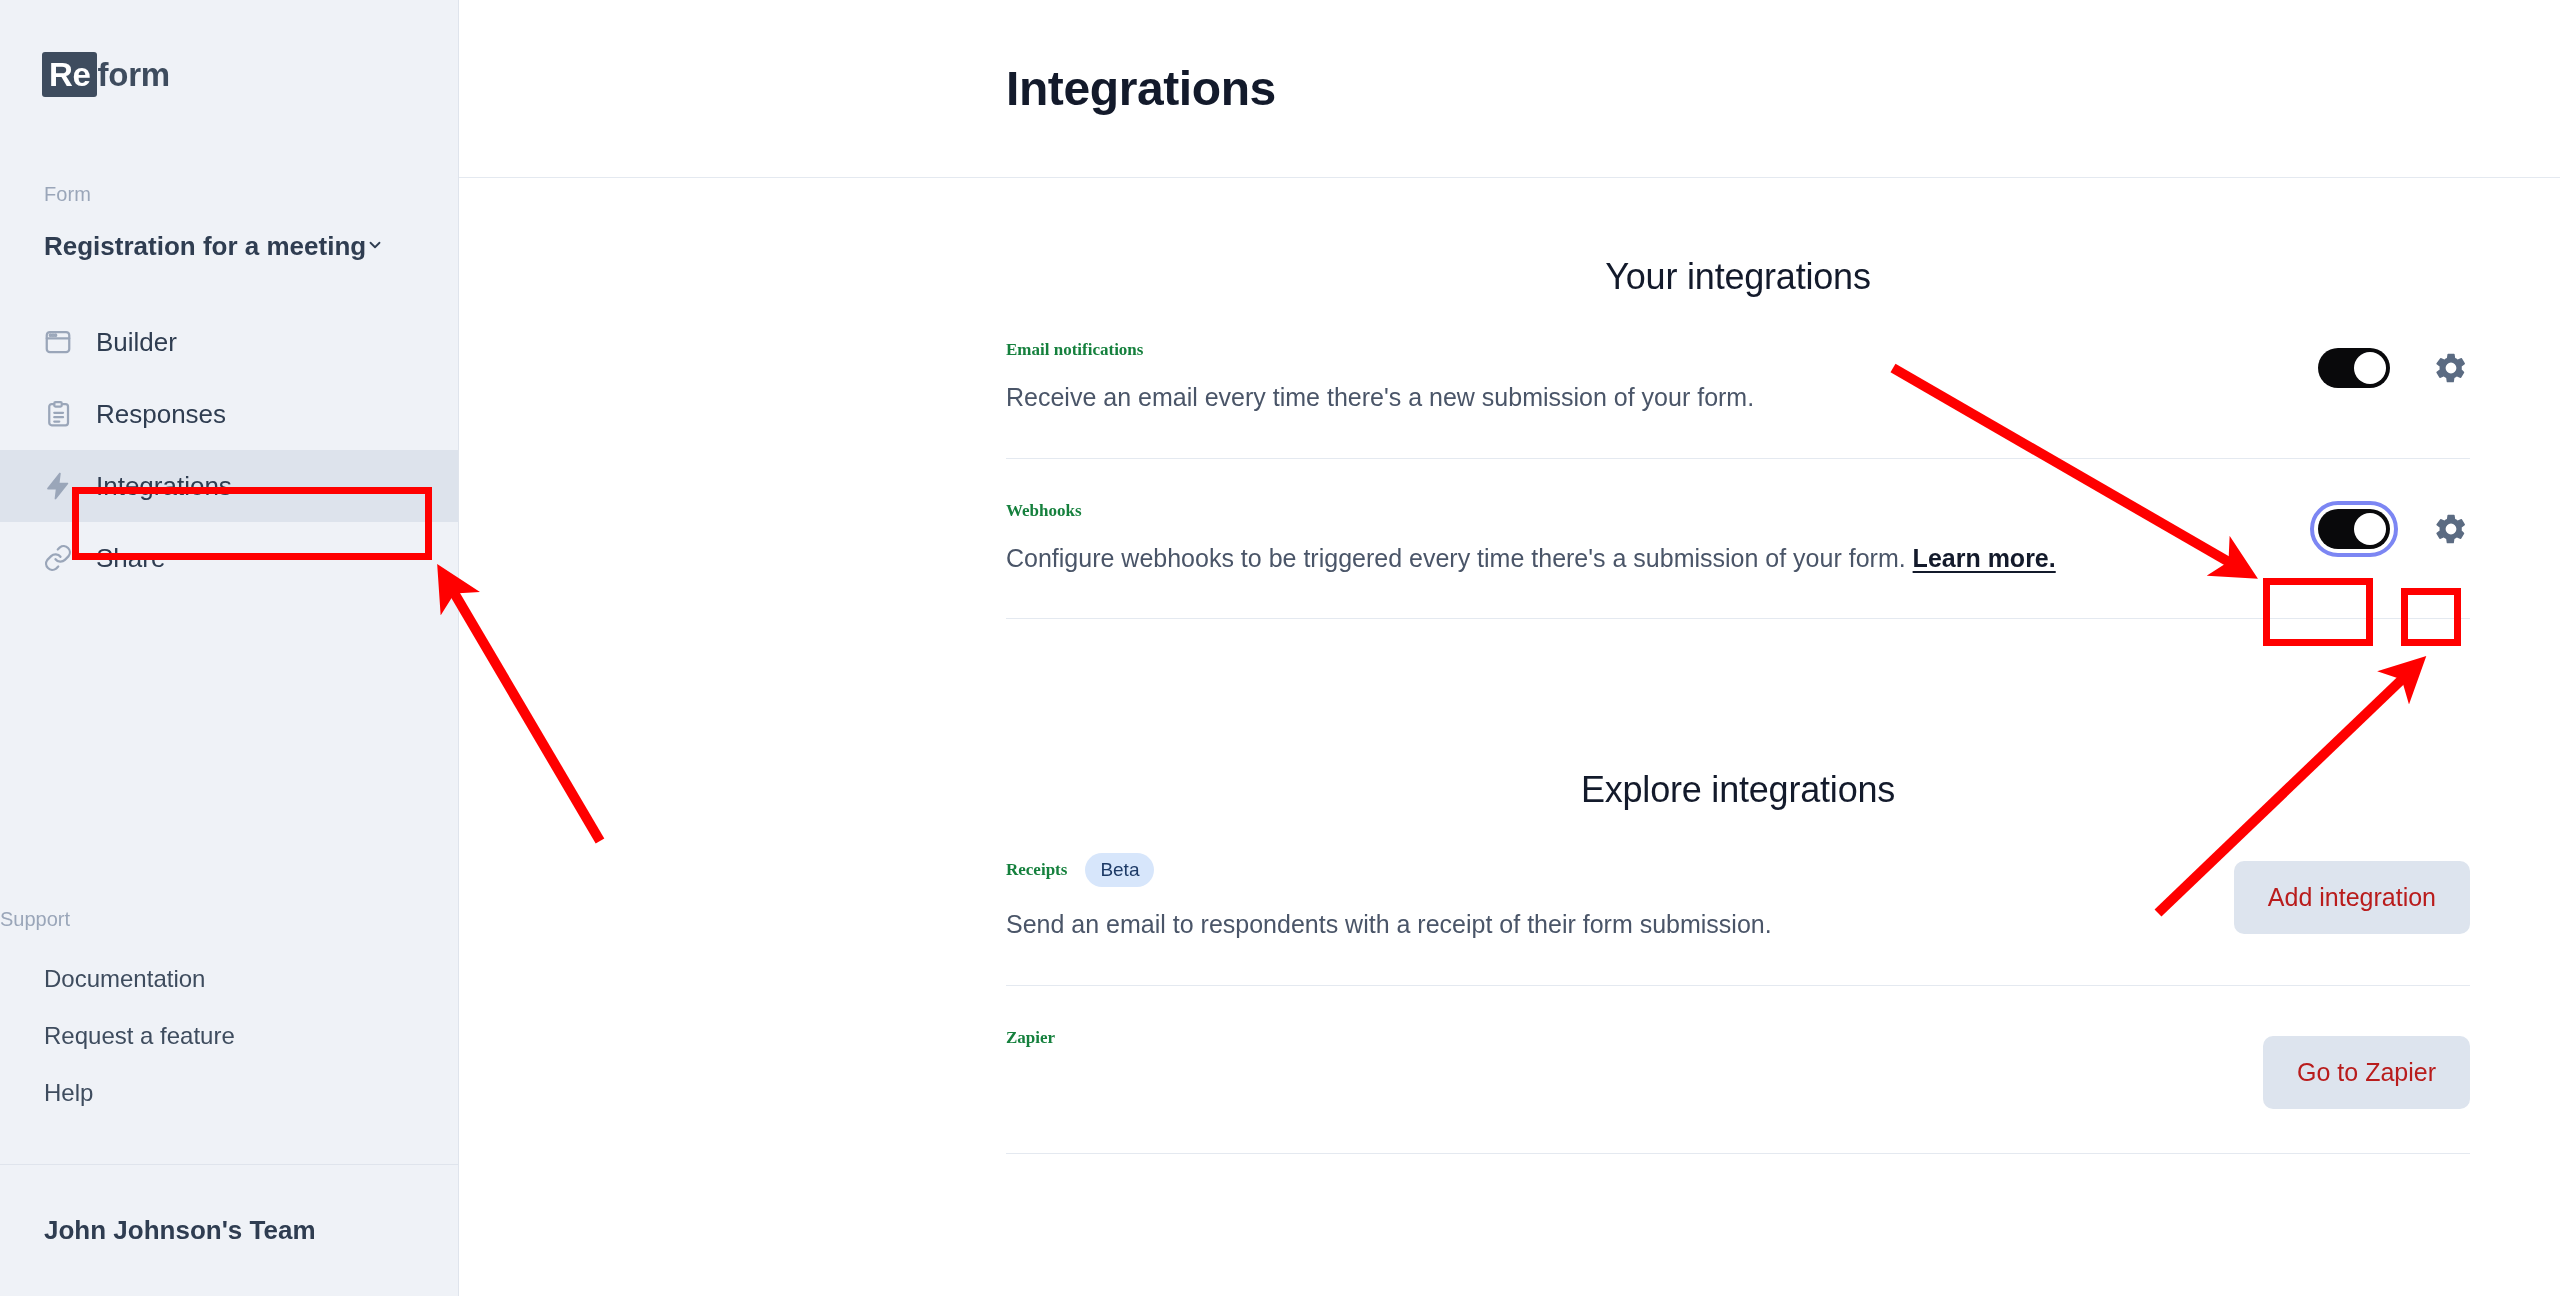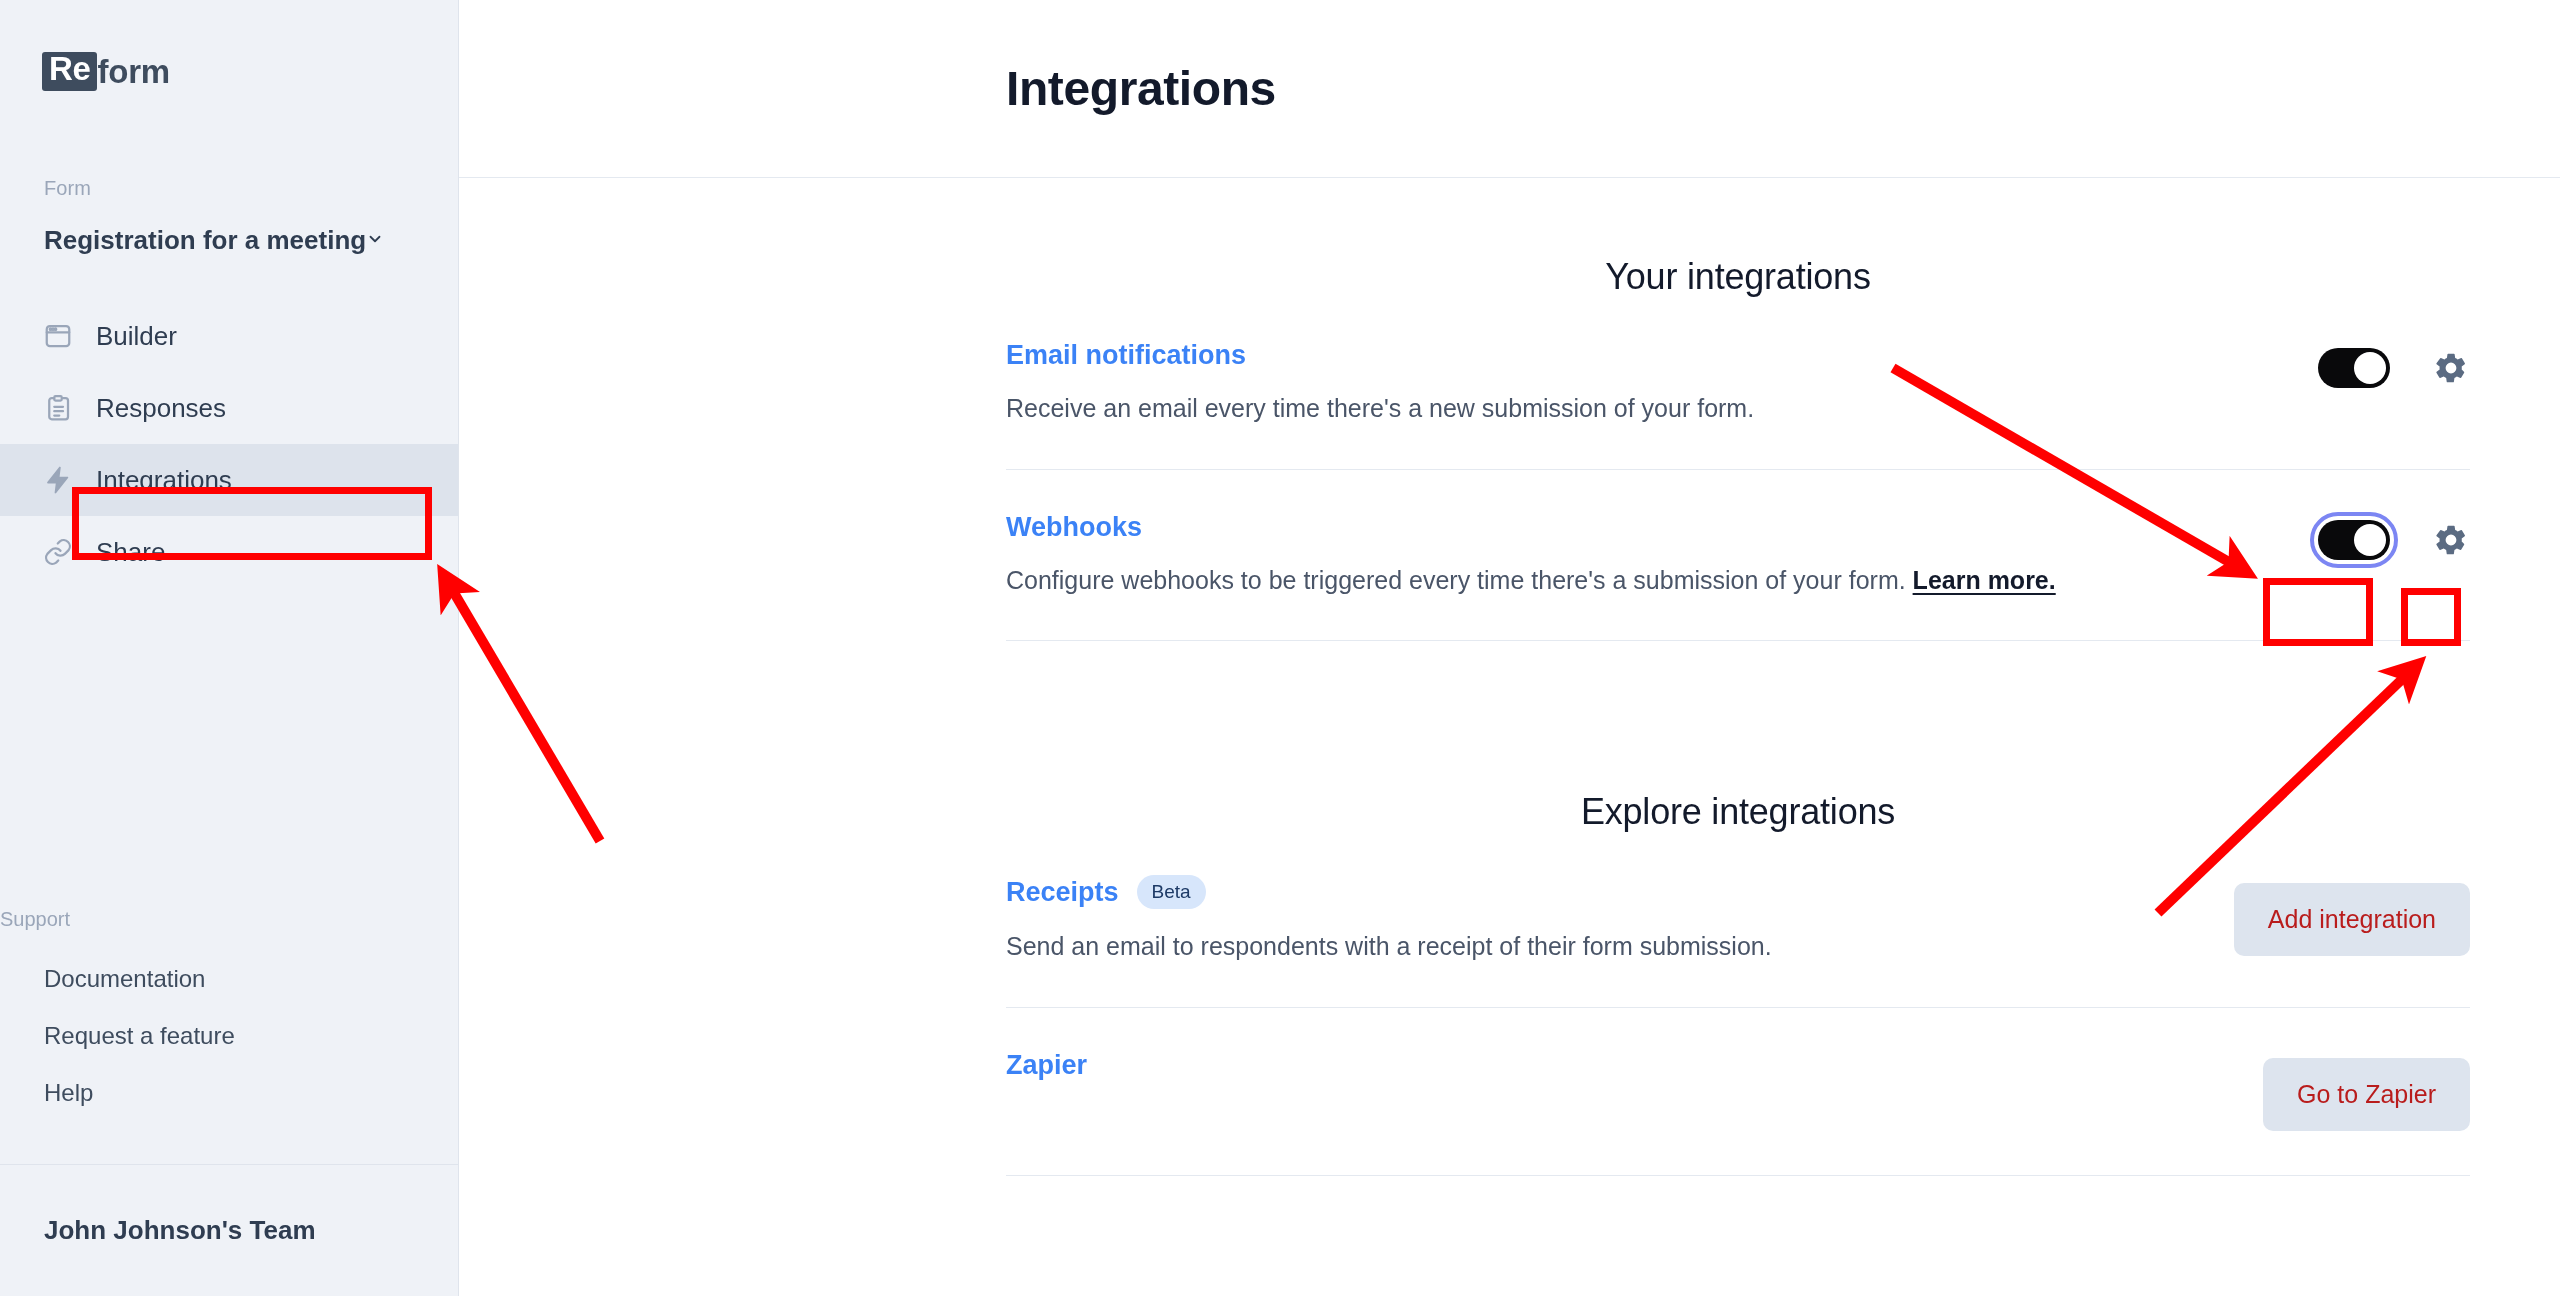--- a/index.html
+++ b/index.html
@@ -30,21 +30,21 @@
     display: flex;
     align-items: center;
     padding: 52px 0 0 42px;
   }
   .logo-badge {
     background: #3e4c5e;
     color: #ffffff;
     font-size: 33px;
     font-weight: 700;
     border-radius: 3px;
-    padding: 0 6px 6px 7px;
+    padding: 6px 6px 6px 7px;
     line-height: 1;
     letter-spacing: -0.3px;
   }
   .logo-text {
     color: #3e4c5e;
     font-size: 33px;
     font-weight: 700;
     line-height: 1;
     letter-spacing: -0.3px;
     margin-left: 1px;
@@ -168,23 +168,24 @@
     display: flex;
     align-items: flex-start;
     justify-content: space-between;
     padding: 42px 0 44px 0;
     border-bottom: 1px solid #e4e9f0;
     min-height: 160px;
   }
   .row-left { max-width: 1500px; }
   .row-title-line { display: flex; align-items: center; gap: 18px; }
   .row-title {
-    font-size: 27px;
-    font-weight: 700;
-    color: #3b82f6;
+    font-size: 17px;
+    font-weight: 700;
+    color: #15803d;
+    font-family: Liberation Serif, serif;
   }
   .badge {
     background: #d7e6fb;
     color: #1d3a66;
     font-size: 19px;
     border-radius: 999px;
     padding: 7px 15px 8px 15px;
     line-height: 1;
   }
   .row-desc {

